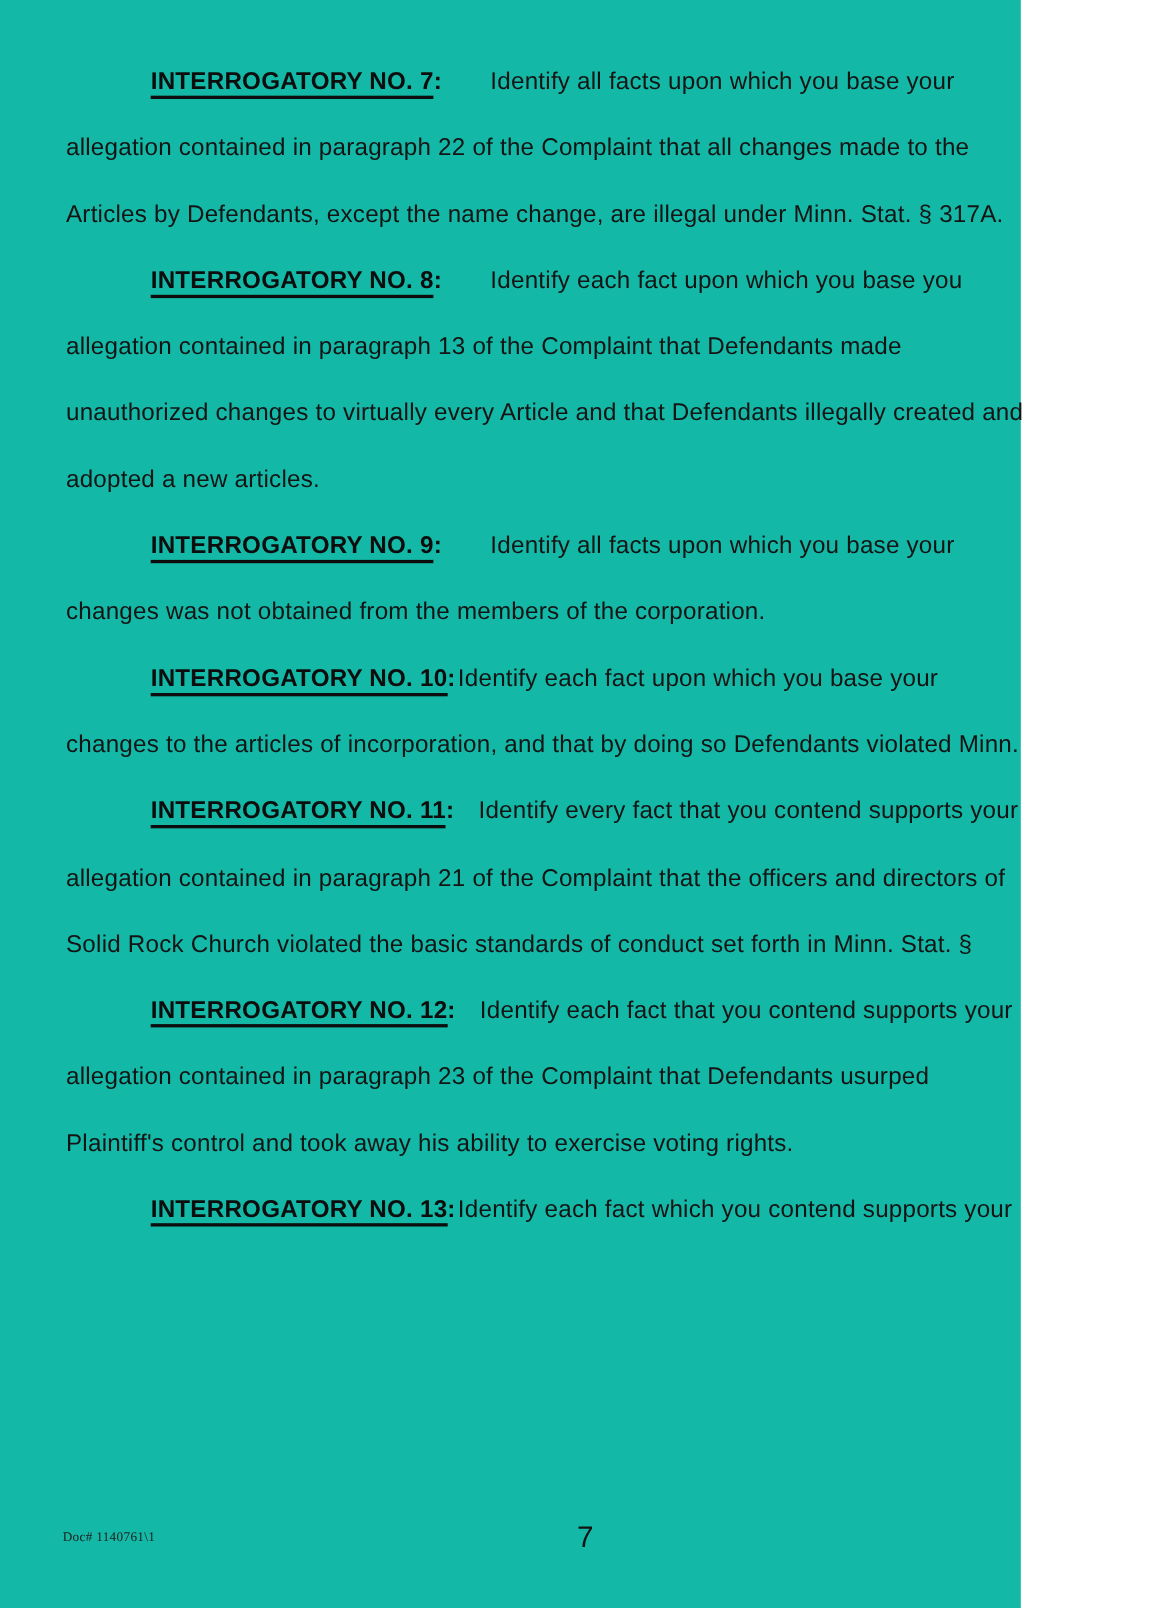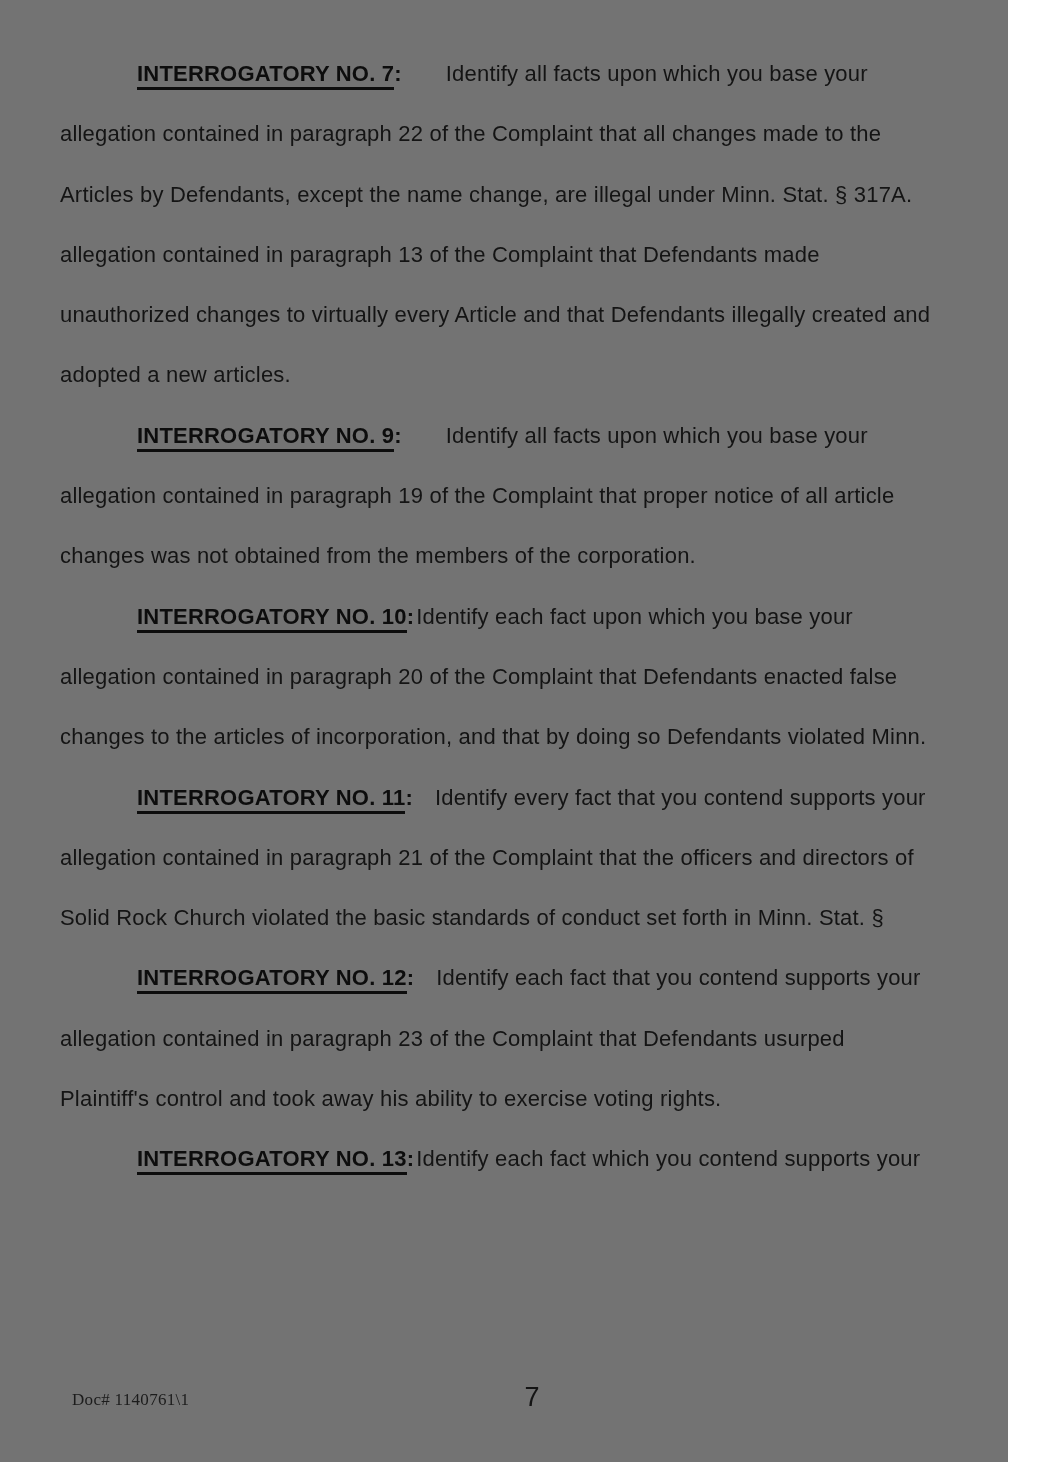--- a/index.html
+++ b/index.html
@@ -6,22 +6,22 @@
   html, body { margin: 0; padding: 0; background: #ffffff; }
   body {
     width: 1064px; height: 1462px;
     position: relative;
     font-family: "Liberation Sans", "DejaVu Sans", sans-serif;
     color: #141414;
     overflow: hidden;
   }
   .page {
     position: absolute; top: 0; left: 0;
-    width: 1008px; height: 1462px;
-    background: #737373;
+    width: 928px; height: 1462px;
+    background: #14b8a6;
   }
   .text-block {
     position: absolute;
     top: 44px; left: 60px; right: 30px;
   }
   .line {
     height: 60.3px;
     line-height: 60.3px;
     font-size: 22px;
     white-space: nowrap;
@@ -41,24 +41,23 @@
   .gap-narrow { margin-left: 2px; }
   .footer {
     position: absolute;
     top: 1382px; left: 0;
     width: 1064px; height: 40px;
   }
   .doc-number {
     position: absolute;
     left: 57px; top: 8px;
     font-family: "Liberation Serif", "DejaVu Serif", serif;
-    font-size: 17px;
+    font-size: 12px;
     color: #1c1c1c;
     letter-spacing: 0.3px;
-    margin-left: 15px;
   }
   .page-number {
     position: absolute;
     left: 0; top: 0;
     width: 100%;
     text-align: center;
     font-size: 27px;
     color: #141414;
   }
 </style>
@@ -68,34 +67,33 @@
 <div class="page">
   <div class="text-block">
 
     <div>
       <div class="line first"><span class="label">INTERROGATORY NO. 7</span><span class="colon">:</span><span class="first-text gap-wide">Identify all facts upon which you base your</span></div>
       <div class="line">allegation contained in paragraph 22 of the Complaint that all changes made to the</div>
       <div class="line">Articles by Defendants, except the name change, are illegal under Minn. Stat. § 317A.</div>
     </div>
 
     <div>
+      <div class="line first"><span class="label">INTERROGATORY NO. 8</span><span class="colon">:</span><span class="first-text gap-wide">Identify each fact upon which you base you</span></div>
       <div class="line">allegation contained in paragraph 13 of the Complaint that Defendants made</div>
       <div class="line">unauthorized changes to virtually every Article and that Defendants illegally created and</div>
       <div class="line">adopted a new articles.</div>
     </div>
 
     <div>
       <div class="line first"><span class="label">INTERROGATORY NO. 9</span><span class="colon">:</span><span class="first-text gap-wide">Identify all facts upon which you base your</span></div>
-      <div class="line">allegation contained in paragraph 19 of the Complaint that proper notice of all article</div>
       <div class="line">changes was not obtained from the members of the corporation.</div>
     </div>
 
     <div>
       <div class="line first"><span class="label">INTERROGATORY NO. 10</span><span class="colon">:</span><span class="first-text gap-narrow">Identify each fact upon which you base your</span></div>
-      <div class="line">allegation contained in paragraph 20 of the Complaint that Defendants enacted false</div>
       <div class="line">changes to the articles of incorporation, and that by doing so Defendants violated Minn.</div>
     </div>
 
     <div>
       <div class="line first"><span class="label">INTERROGATORY NO. 11</span><span class="colon">:</span><span class="first-text gap-medium">Identify every fact that you contend supports your</span></div>
       <div class="line">allegation contained in paragraph 21 of the Complaint that the officers and directors of</div>
       <div class="line">Solid Rock Church violated the basic standards of conduct set forth in Minn. Stat. §</div>
     </div>
 
     <div>

